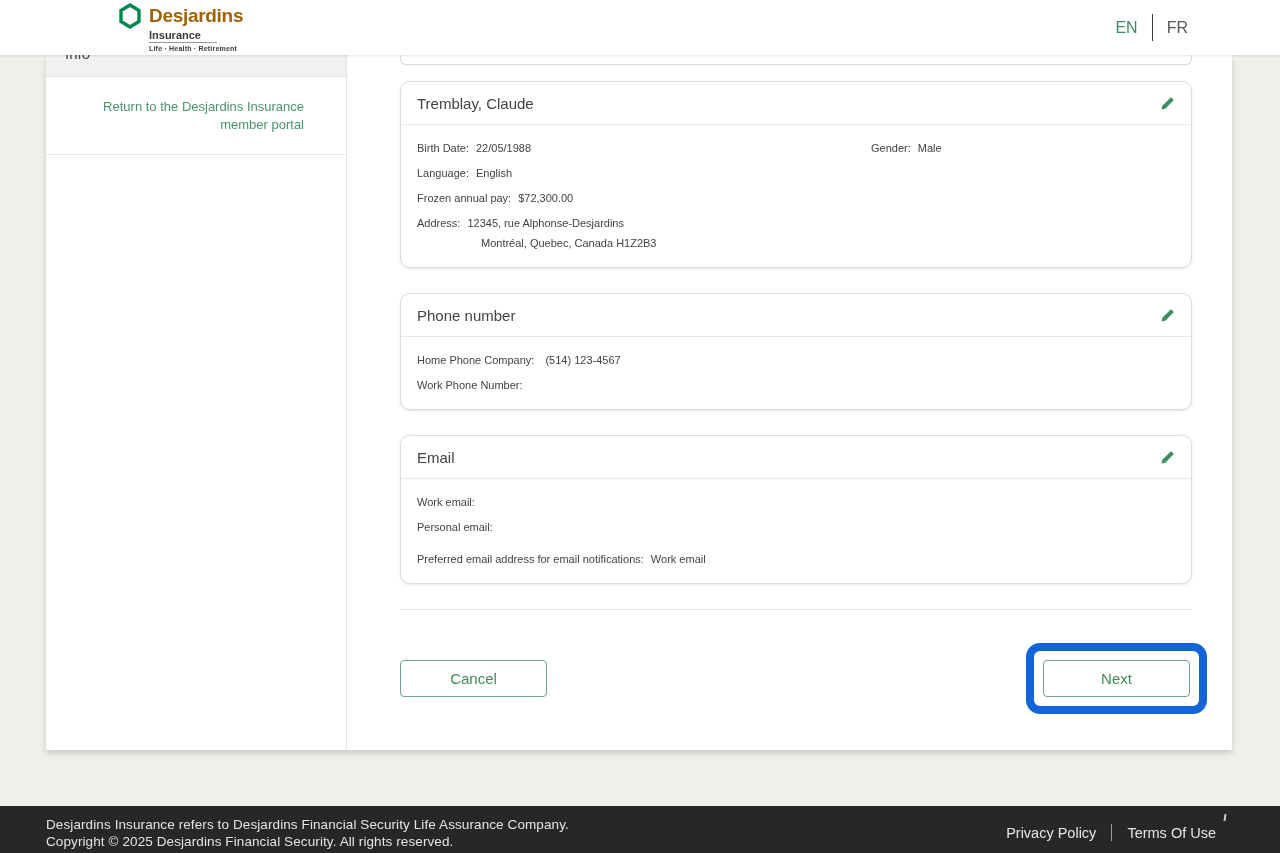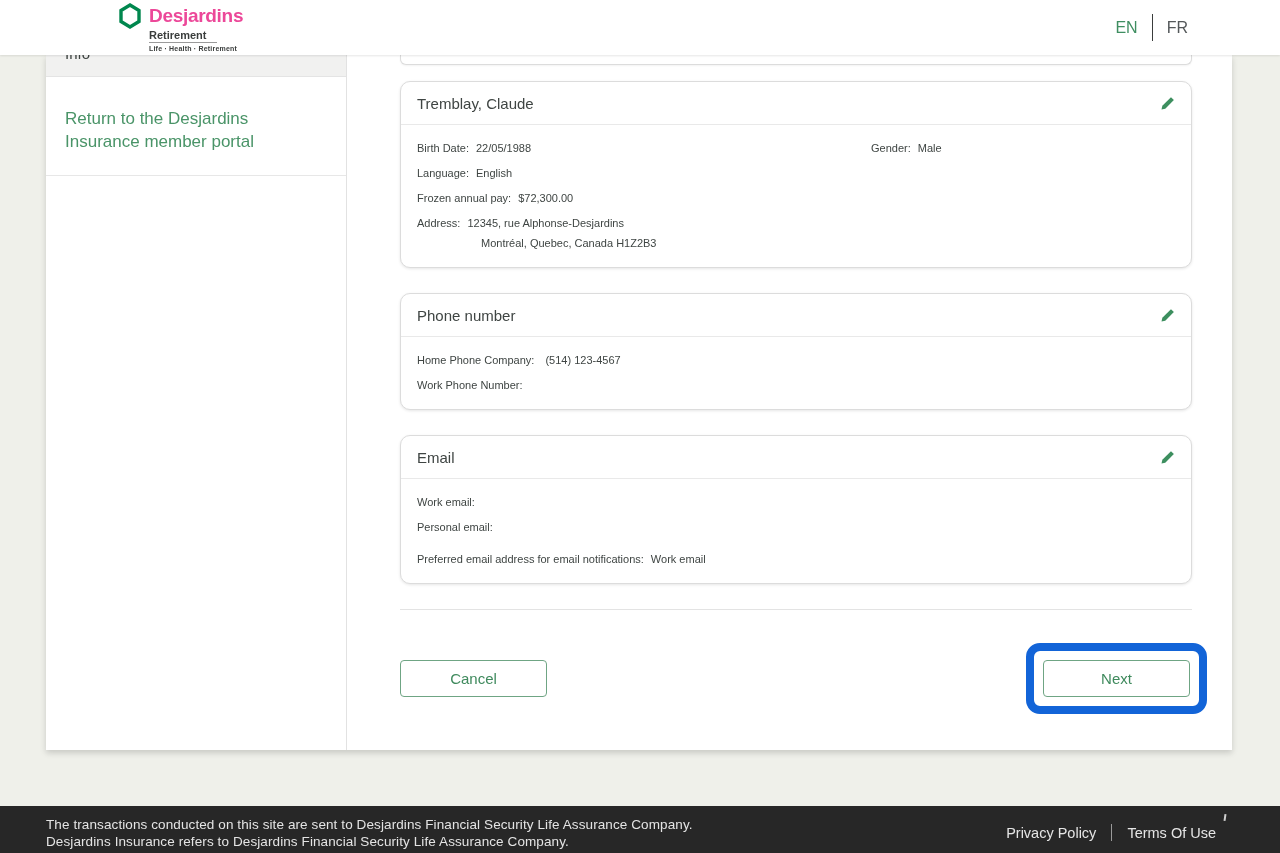--- a/index.html
+++ b/index.html
@@ -14,21 +14,21 @@
   .header {
     position: absolute; top: 0; left: 0; width: 1280px; height: 55px;
     background: #fff; z-index: 20;
     box-shadow: 0 1px 2px rgba(0,0,0,0.10);
     display: flex; justify-content: space-between; align-items: center;
     padding: 0 91px 0 118px;
   }
   .logo { display: flex; flex-direction: column; cursor: pointer; }
   .logo-top { display: flex; align-items: center; }
   .logo-hex { width: 24px; height: 26px; margin-right: 7px; }
-  .logo-brand { font-size: 19px; font-weight: bold; color: #ec4899; letter-spacing: -0.3px; }
+  .logo-brand { font-size: 19px; font-weight: bold; color: #a16207; letter-spacing: -0.3px; }
   .logo-sub { margin-left: 31px; }
   .logo-division {
     font-size: 11px; color: #3a3d3c; font-weight: bold;
     border-bottom: 1px solid #9a9a9a; width: 68px; padding-bottom: 1px;
   }
   .logo-tagline { font-size: 7px; color: #3a3d3c; font-weight: bold; margin-top: 2px; letter-spacing: 0.2px; }
 
   .lang-switcher { display: flex; align-items: center; font-size: 16px; }
   .lang { cursor: pointer; padding: 2px 1px; }
   .lang-en { color: #3f8e61; }
@@ -49,22 +49,22 @@
     background: #f1f1f0; border-bottom: 1px solid #e4e4e4;
     cursor: pointer;
   }
   .cut-text { position: absolute; top: -10px; left: 19px; font-size: 15px; color: #3f4543; }
   .cut-chevron {
     position: absolute; top: -6px; right: 24px; width: 9px; height: 9px;
     border-top: 2px solid #8b8b8b; border-left: 2px solid #8b8b8b;
     transform: rotate(45deg);
   }
   .sidebar-return {
-    padding: 31px 42px 21px 19px; border-bottom: 1px solid #e7e7e7;
-    color: #4a9468; font-size: 17px; line-height: 1.35; cursor: pointer;
+    padding: 21px 42px 21px 19px; border-bottom: 1px solid #e7e7e7;
+    color: #4a9468; font-size: 13px; line-height: 1.35; cursor: pointer; text-align: right;
   }
 
   
   .main { flex: 1; padding: 0 40px 0 53px; position: relative; }
 
   .partial-card {
     height: 10px; border: 1px solid #dcdcdc; border-top: none;
     border-radius: 0 0 6px 6px; box-shadow: 0 1px 2px rgba(0,0,0,0.05);
     background: #fff;
   }
@@ -132,21 +132,21 @@
   <div class="logo">
     <div class="logo-top">
       <span class="logo-hex">
         <svg viewBox="0 0 24 26" fill="none">
           <path d="M12 2 L21 7.5 V18.5 L12 24 L3 18.5 V7.5 Z" stroke="#00874e" stroke-width="3.4" fill="none"></path>
         </svg>
       </span>
       <span class="logo-brand">Desjardins</span>
     </div>
     <div class="logo-sub">
-      <div class="logo-division">Retirement</div>
+      <div class="logo-division">Insurance</div>
       <div class="logo-tagline">Life · Health · Retirement</div>
     </div>
   </div>
 
   <div class="lang-switcher">
     <span class="lang lang-en">EN</span>
     <span class="lang-sep"></span>
     <span class="lang lang-fr">FR</span>
   </div>
 </div>
@@ -246,21 +246,20 @@
       <div class="next-highlight">
         <button class="btn">Next</button>
       </div>
     </div>
 
   </div>
 </div>
 
 <div class="footer">
   <div class="footer-lines">
-    <div>The transactions conducted on this site are sent to Desjardins Financial Security Life Assurance Company.</div>
     <div>Desjardins Insurance refers to Desjardins Financial Security Life Assurance Company.</div>
     <div>Copyright © 2025 Desjardins Financial Security. All rights reserved.</div>
   </div>
   <div class="footer-links">
     <span class="footer-link">Privacy Policy</span>
     <span class="footer-link-sep"></span>
     <span class="footer-link">Terms Of Use</span>
     <span class="stray-mark"></span>
   </div>
 </div>

